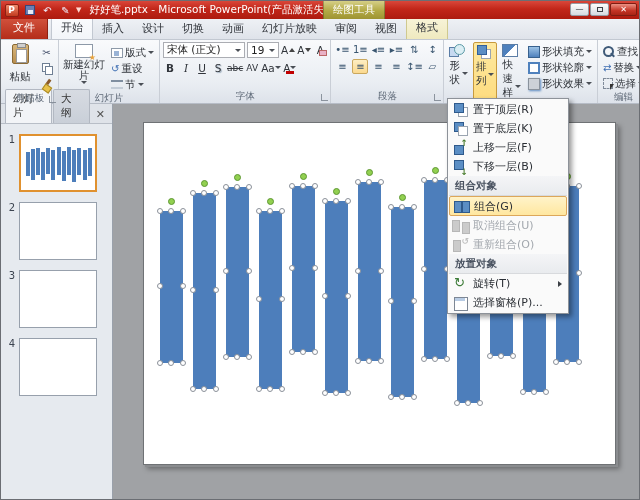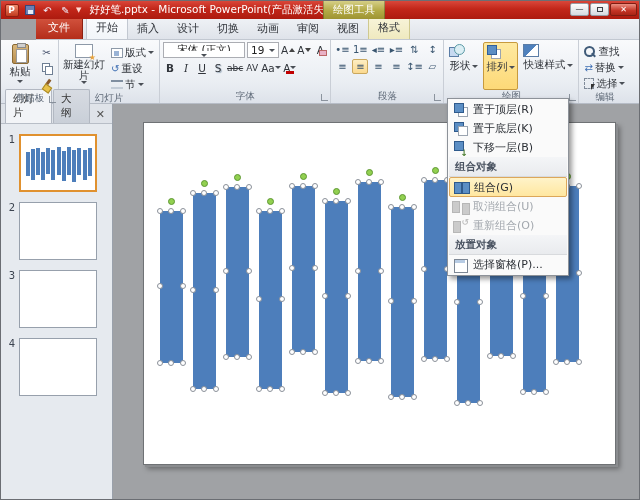--- a/index.html
+++ b/index.html
@@ -16,36 +16,36 @@
   .ic-save::after { content:""; position:absolute; left:2px; bottom:0; width:5px; height:4px; background:#e8ecf5; }
   .qat-more { color:#ffd9d2; font-size:7px; }
   .title-text { color:#fff; font-size:10.5px; margin-left:8px; white-space:nowrap; }
   .context-chip { position:absolute; left:322px; top:0; height:18px; padding:0 9px; background:linear-gradient(#d5cf86,#b2a944 55%,#9e9432); color:#fff; font-size:10.5px; display:flex; align-items:center; border-left:1px solid rgba(0,0,0,.25); border-right:1px solid rgba(0,0,0,.25); }
   .win-btns { position:absolute; right:2px; top:2px; display:flex; gap:1px; }
   .wbtn { width:19px; height:13px; background:linear-gradient(#fdfdfd,#d6dae0); border:1px solid #969ca5; border-radius:2px; font-size:8px; display:flex; align-items:center; justify-content:center; color:#3b3f45; }
   .wbtn .maxsq { width:6px; height:5px; border:1px solid #3b3f45; }
   .wbtn.close { width:27px; background:linear-gradient(#ec9183,#c43425 60%,#a92516); color:#fff; border-color:#7d1d12; }
 
   
-  .tabrow { height:21px; background:linear-gradient(#eef1f5,#dfe3ea); display:flex; align-items:flex-end; border-bottom:1px solid #c2c8d1;margin-left:35px; }
+  .tabrow { height:21px; background:linear-gradient(#eef1f5,#dfe3ea); display:flex; align-items:flex-end; border-bottom:1px solid #c2c8d1; }
   .tab { padding:3px 9px 3px; font-size:11px; color:#31353b; }
   .tab.file { background:linear-gradient(#d3543f,#b42d1a); color:#fff; padding:3px 12px 4px; margin-right:3px; border-right:1px solid #8d2012; }
   .tab.active { background:linear-gradient(#fbfcfe,#f2f5f9); border:1px solid #c2c8d1; border-bottom:none; border-radius:2px 2px 0 0; padding-bottom:4px; }
   .tab.contextual { background:linear-gradient(#f8f4da,#efe9bf); border:1px solid #cfc98f; border-bottom:none; border-radius:2px 2px 0 0; padding-bottom:4px; }
 
   
   .ribbon { height:64px; background:linear-gradient(#f9fafc,#e9edf2 70%,#dde2ea); border-bottom:1px solid #b6bcc6; display:flex; align-items:stretch; padding:0 1px; }
   .group { display:flex; flex-direction:column; border-right:1px solid #c9ced6; }
   .g-body { flex:1; display:flex; padding:2px 3px 0; gap:3px; }
   .g-label { height:13px; position:relative; display:flex; align-items:center; justify-content:center; font-size:9.5px; color:#5e6977; padding:0 9px; }
   .launcher { position:absolute; right:2px; bottom:2px; width:7px; height:7px; border-left:1px solid #7d8691; border-bottom:1px solid #7d8691; opacity:.85; }
   .arr { width:0; height:0; border-left:3px solid transparent; border-right:3px solid transparent; border-top:3px solid #4a4f56; display:inline-block; }
   .lbl { font-size:10.5px; color:#31353b; }
 
-  .paste-big { width:30px; display:flex; flex-direction:column; align-items:center; gap:1px; }
+  .paste-big { width:30px; display:flex; flex-direction:column; align-items:center; gap:1px;justify-content:space-between; }
   .ic-paste { width:17px; height:20px; background:linear-gradient(#d9b77c,#b98e4e); border:1px solid #8a6a35; border-radius:2px; position:relative; margin-top:2px; }
   .ic-paste::before { content:""; position:absolute; left:4px; top:-2px; width:7px; height:3px; background:#cfcfcf; border:1px solid #8a8a8a; z-index:2; }
   .ic-paste::after { content:""; position:absolute; left:3px; top:4px; width:9px; height:12px; background:#fff; border:1px solid #9a9a9a; }
   .mini-col { display:flex; flex-direction:column; gap:1px; padding-top:3px; }
   .sq { width:17px; height:15px; display:flex; align-items:center; justify-content:center; font-size:10px; color:#4a5precision; color:#44506b; }
   .ic-copy { width:10px; height:11px; position:relative; }
   .ic-copy::before { content:""; position:absolute; left:0; top:0; width:6px; height:7px; background:#fff; border:1px solid #6f7f94; }
   .ic-copy::after { content:""; position:absolute; left:3px; top:3px; width:6px; height:7px; background:#fff; border:1px solid #6f7f94; }
   .ic-brush { width:12px; height:12px; position:relative; }
   .ic-brush::before { content:""; position:absolute; left:6px; top:0; width:3px; height:6px; background:#8a5a2a; transform:rotate(35deg); }
@@ -58,21 +58,21 @@
   .sbtn { height:15px; display:flex; align-items:center; gap:2px; padding:0 2px; font-size:10.5px; color:#31353b; white-space:nowrap; }
   .ic-layout { width:12px; height:10px; background:#fff; border:1px solid #8d99a8; position:relative; }
   .ic-layout::after { content:""; position:absolute; left:2px; top:2px; width:5px; height:5px; background:#9ab3d5; }
   .ic-reset { color:#3f6fb3; font-size:10px; line-height:10px; }
   .ic-section { width:12px; height:9px; border-top:2px solid #7f8ea0; border-bottom:2px solid #c3ccd7; }
 
   .fontgrp { display:flex; flex-direction:column; gap:2px; }
   .frow { display:flex; align-items:center; gap:2px; }
   .combo { height:16px; background:#fff; border:1px solid #abadb3; display:flex; align-items:center; font-size:10.5px; padding:0 3px; gap:3px; color:#222; }
   .combo .cv { flex:1; white-space:nowrap; overflow:hidden; }
-  .font-name { width:82px;flex-direction:column; }
+  .font-name { width:82px; }
   .font-size { width:32px; }
   .fi { min-width:14px; height:15px; display:flex; align-items:center; justify-content:center; font-size:10.5px; color:#31353b; position:relative; }
   .fi.b { font-weight:bold; }
   .fi.i { font-style:italic; font-family:"DejaVu Serif","Liberation Serif",serif; }
   .fi.u { text-decoration:underline; }
   .fi.sh { text-shadow:1px 1px 1px #9ab; }
   .fi.st { text-decoration:line-through; font-size:9px; }
   .fi.sp { font-size:9px; }
   .fi.color::after { content:""; position:absolute; left:3px; right:3px; bottom:1px; height:3px; background:#c00000; }
   .tri-u { width:0; height:0; border-left:3px solid transparent; border-right:3px solid transparent; border-bottom:4px solid #444; display:inline-block; margin-left:1px; }
@@ -186,20 +186,21 @@
     </div>
   </div>
 
   <div class="tabrow">
       <span class="tab file">文件</span>
       <span class="tab active">开始</span>
       <span class="tab">插入</span>
       <span class="tab">设计</span>
       <span class="tab">切换</span>
       <span class="tab">动画</span>
+      <span class="tab">幻灯片放映</span>
       <span class="tab">审阅</span>
       <span class="tab">视图</span>
       <span class="tab contextual">格式</span>
     </div>
 
   <div class="ribbon">
 
     <div class="group">
       <div class="g-body">
         <div class="paste-big">
@@ -336,20 +337,37 @@
           <span class="ic-arrange"></span>
           <span class="dlabel">
               <span class="lbl">排列</span>
               <span class="arr"></span>
             </span>
         </div>
         <div class="dbtn">
           <span class="ic-styles"></span>
           <span class="dlabel">
               <span class="lbl">快速样式</span>
+              <span class="arr"></span>
+            </span>
+        </div>
+        <div class="stycol">
+          <span class="sbtn">
+              <span class="ic-fill"></span>
+              <span>形状填充</span>
+              <span class="arr"></span>
+            </span>
+          <span class="sbtn">
+              <span class="ic-outline"></span>
+              <span>形状轮廓</span>
+              <span class="arr"></span>
+            </span>
+          <span class="sbtn">
+              <span class="ic-effects"></span>
+              <span>形状效果</span>
               <span class="arr"></span>
             </span>
         </div>
       </div>
       <div class="g-label">
           <span>绘图</span>
           <span class="launcher"></span>
         </div>
     </div>
 
@@ -573,36 +591,45 @@
   <div class="menu">
       <div class="menu-item">
         <span class="mi ic-bring-front"></span>
         <span class="mlabel">置于顶层(R)</span>
       </div>
       <div class="menu-item">
         <span class="mi ic-send-back"></span>
         <span class="mlabel">置于底层(K)</span>
       </div>
       <div class="menu-item">
+        <span class="mi ic-bring-forward"></span>
+        <span class="mlabel">上移一层(F)</span>
+      </div>
+      <div class="menu-item">
         <span class="mi ic-send-backward"></span>
         <span class="mlabel">下移一层(B)</span>
       </div>
       <div class="menu-header">组合对象</div>
       <div class="menu-item hl">
         <span class="mi ic-group"></span>
         <span class="mlabel">组合(G)</span>
       </div>
       <div class="menu-item dis">
         <span class="mi ic-ungroup"></span>
         <span class="mlabel">取消组合(U)</span>
       </div>
       <div class="menu-item dis">
         <span class="mi ic-regroup"></span>
         <span class="mlabel">重新组合(O)</span>
       </div>
       <div class="menu-header">放置对象</div>
       <div class="menu-item">
+        <span class="mi ic-rotate"></span>
+        <span class="mlabel">旋转(T)</span>
+        <span class="subarrow"></span>
+      </div>
+      <div class="menu-item">
         <span class="mi ic-pane"></span>
         <span class="mlabel">选择窗格(P)...</span>
       </div>
     </div>
 
 </div>
 
 </body></html>

